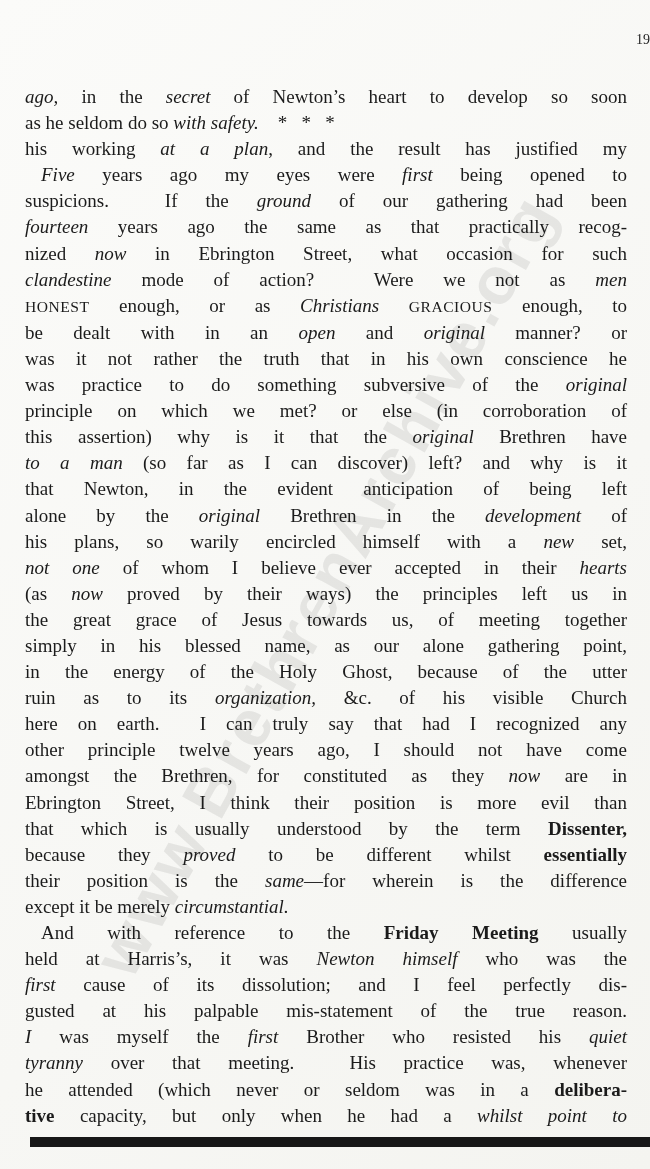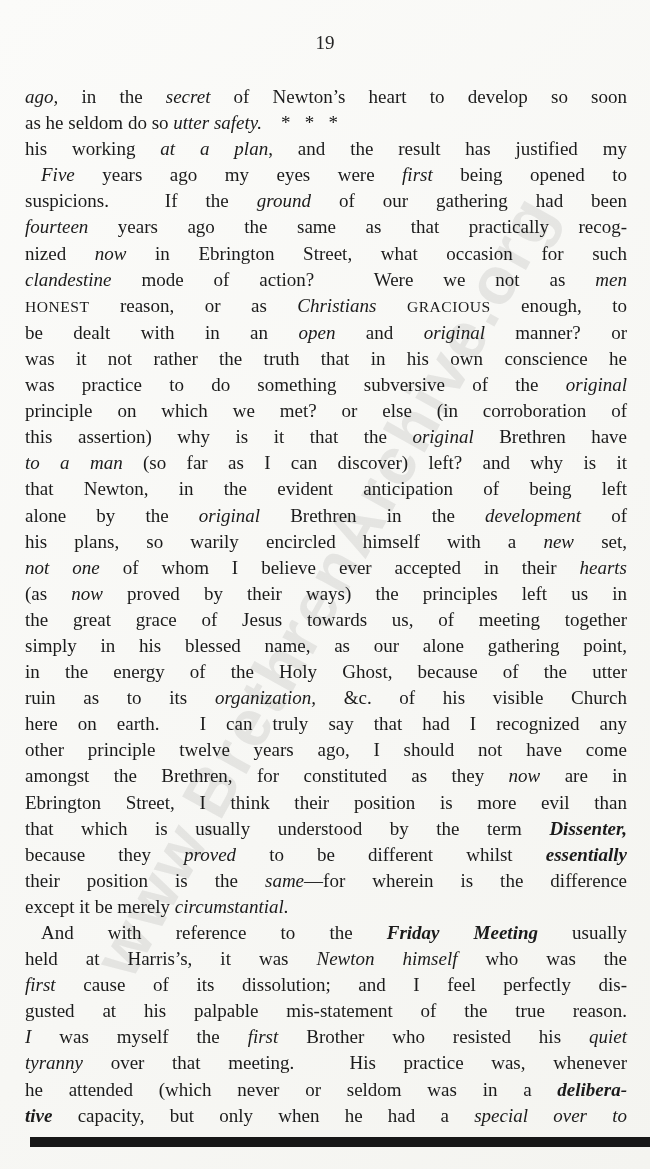--- a/index.html
+++ b/index.html
@@ -14,43 +14,43 @@
   .page {
     position: absolute;
     inset: 0;
     background: linear-gradient(135deg, #fbfbf9 0%, #f7f7f4 60%, #f4f4f0 100%);
   }
   .pagenum {
     position: absolute;
     top: 32px;
     left: 0;
     right: 0;
-    text-align: center;
-    font-size: 19px;
+    text-align: right;
+    font-size: 14px;
     color: #242424;
     z-index: 2;
   }
   .text {
     position: absolute;
     left: 25px;
     right: 23px;
     top: 84px;
     color: #1b1b1b;
     font-size: 19px;
     line-height: 26.1px;
     z-index: 2;
   }
   .line {
     text-align: justify;
     text-align-last: justify;
   }
   .pe  { text-align-last: left; }   
   .ind { text-indent: 16px; }       
   .i { font-style: italic; }
-  .b { font-style: italic; font-weight: 700; }
+  .b { font-weight: 700; }
   .c { font-size: 0.82em; letter-spacing: 0.5px; } 
   .watermark {
     position: absolute;
     left: 50%;
     top: 50%;
     transform: translate(-50%, -50%) rotate(-61deg);
     font-family: "Liberation Sans", sans-serif;
     font-weight: 700;
     font-size: 66px;
     letter-spacing: 3px;
@@ -70,28 +70,28 @@
   }
 </style>
 </head>
 <body>
 
 <div class="page">
   <div class="watermark">www.BrethrenArchive.org</div>
   <div class="pagenum">19</div>
   <div class="text">
       <div class="line"><span class="i">ago,</span><span> in the </span><span class="i">secret</span><span> of Newton’s heart to develop so soon</span></div>
-      <div class="line pe"><span>as he seldom do so </span><span class="i">utter safety.</span><span>&nbsp;&nbsp;&nbsp;&nbsp;*&nbsp;&nbsp;&nbsp;*&nbsp;&nbsp;&nbsp;*</span></div>
+      <div class="line pe"><span>as he seldom do so </span><span class="i">with safety.</span><span>&nbsp;&nbsp;&nbsp;&nbsp;*&nbsp;&nbsp;&nbsp;*&nbsp;&nbsp;&nbsp;*</span></div>
       <div class="line"><span>his working </span><span class="i">at a plan</span><span>, and the result has justified my</span></div>
       <div class="line ind"><span class="i">Five</span><span> years ago my eyes were </span><span class="i">first</span><span> being opened to</span></div>
       <div class="line"><span>suspicions.&nbsp; If the </span><span class="i">ground</span><span> of our gathering had been</span></div>
       <div class="line"><span class="i">fourteen</span><span> years ago the same as that practically recog-</span></div>
       <div class="line"><span>nized </span><span class="i">now</span><span> in Ebrington Street, what occasion for such</span></div>
       <div class="line"><span class="i">clandestine</span><span> mode of action?&nbsp; Were we not as </span><span class="i">men</span></div>
-      <div class="line"><span class="c">HONEST</span><span> reason, or as </span><span class="i">Christians</span><span> </span><span class="c">GRACIOUS</span><span> enough, to</span></div>
+      <div class="line"><span class="c">HONEST</span><span> enough, or as </span><span class="i">Christians</span><span> </span><span class="c">GRACIOUS</span><span> enough, to</span></div>
       <div class="line"><span>be dealt with in an </span><span class="i">open</span><span> and </span><span class="i">original</span><span> manner? or</span></div>
       <div class="line"><span>was it not rather the truth that in his own conscience he</span></div>
       <div class="line"><span>was practice to do something subversive of the </span><span class="i">original</span></div>
       <div class="line"><span>principle on which we met? or else (in corroboration of</span></div>
       <div class="line"><span>this assertion) why is it that the </span><span class="i">original</span><span> Brethren have</span></div>
       <div class="line"><span class="i">to a man</span><span> (so far as I can discover) left? and why is it</span></div>
       <div class="line"><span>that Newton, in the evident anticipation of being left</span></div>
       <div class="line"><span>alone by the </span><span class="i">original</span><span> Brethren in the </span><span class="i">development</span><span> of</span></div>
       <div class="line"><span>his plans, so warily encircled himself with a </span><span class="i">new</span><span> set,</span></div>
       <div class="line"><span class="i">not one</span><span> of whom I believe ever accepted in their </span><span class="i">hearts</span></div>
@@ -108,16 +108,16 @@
       <div class="line"><span>because they </span><span class="i">proved</span><span> to be different whilst </span><span class="b">essentially</span></div>
       <div class="line"><span>their position is the </span><span class="i">same</span><span>—for wherein is the difference</span></div>
       <div class="line pe"><span>except it be merely </span><span class="i">circumstantial.</span></div>
       <div class="line ind"><span>And with reference to the </span><span class="b">Friday Meeting</span><span> usually</span></div>
       <div class="line"><span>held at Harris’s, it was </span><span class="i">Newton himself</span><span> who was the</span></div>
       <div class="line"><span class="i">first</span><span> cause of its dissolution; and I feel perfectly dis-</span></div>
       <div class="line"><span>gusted at his palpable mis-statement of the true reason.</span></div>
       <div class="line"><span class="i">I</span><span> was myself the </span><span class="i">first</span><span> Brother who resisted his </span><span class="i">quiet</span></div>
       <div class="line"><span class="i">tyranny</span><span> over that meeting.&nbsp; His practice was, whenever</span></div>
       <div class="line"><span>he attended (which never or seldom was in a </span><span class="b">delibera-</span></div>
-      <div class="line"><span class="b">tive</span><span> capacity, but only when he had a </span><span class="i">special over to</span></div>
+      <div class="line"><span class="b">tive</span><span> capacity, but only when he had a </span><span class="i">whilst point to</span></div>
     </div>
   <div class="scan-edge-bottom"></div>
 </div>
 
 </body></html>

